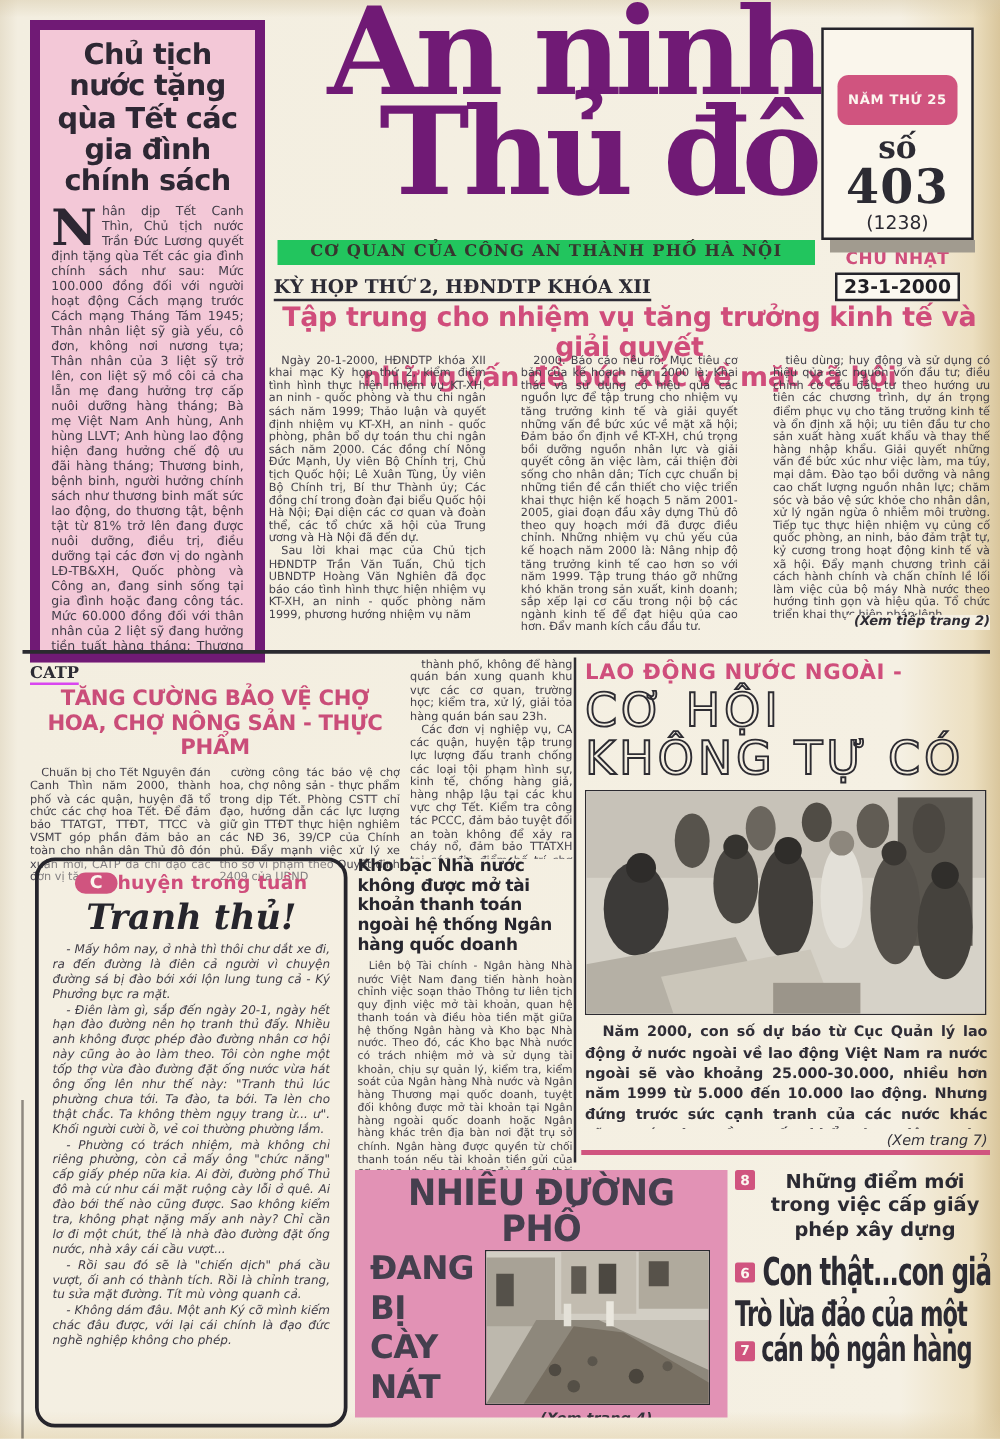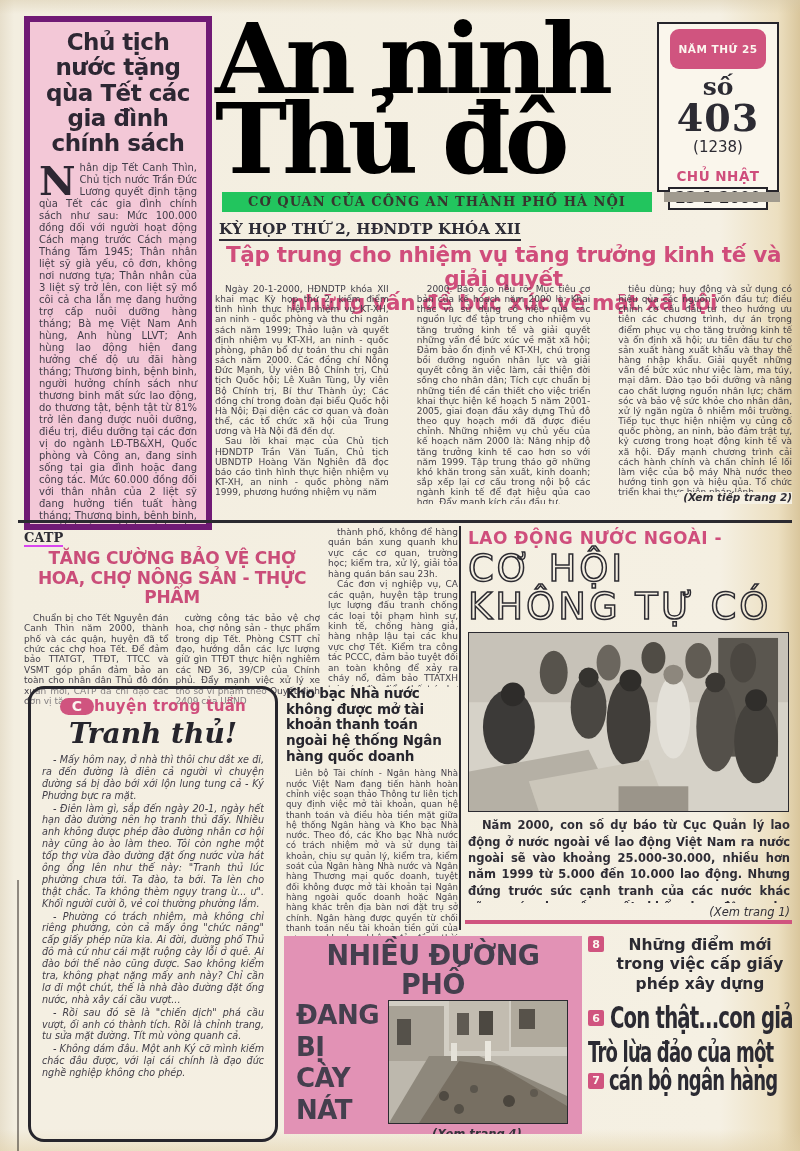--- a/index.html
+++ b/index.html
@@ -10,60 +10,60 @@
       linear-gradient(180deg, rgba(214,200,168,.45) 0, rgba(214,200,168,0) 14px),
       linear-gradient(0deg, rgba(226,209,170,.55) 0, rgba(226,209,170,0) 22px),
       linear-gradient(90deg, #e7dfcc 0, #f3eee0 14px, #f5f0e3 720px, #ecdfc0 778px, #d9c69c 800px);
     color:#2e2c34;
   }
   #page{position:absolute;inset:0;}
 
   
   .left-box{
     position:absolute;left:24px;top:16px;width:188px;height:514px;
-    background:#f3c8d7;border:6px solid #701a75;box-sizing:border-box;
+    background:#f3c8d7;border:8px solid #701a75;box-sizing:border-box;
     padding:8px 9px 6px 9px;overflow:hidden;
   }
   .lb-title{
     margin:0 0 6px 0;text-align:center;font-weight:bold;
     font-size:23px;line-height:1.1;color:#2d2733;letter-spacing:-0.5px;
   }
   .lb-body{
     font-size:10px;line-height:1.2;text-align:justify;color:#413d49;
   }
   .dropcap{
     float:left;font-family:"DejaVu Serif","Liberation Serif",serif;
     font-size:40px;line-height:34px;padding:2px 4px 0 0;color:#2d2733;font-weight:bold;
   }
 
   
   .masthead{
-    position:absolute;left:215px;top:20px;width:440px;height:190px;
-    color:#000000;font-family:"DejaVu Serif","Liberation Serif",serif;
+    position:absolute;left:215px;top:2px;width:440px;height:190px;
+    text-align:right;color:#701a75;font-family:"DejaVu Serif","Liberation Serif",serif;
     font-weight:bold;line-height:.82;letter-spacing:-5px;
   }
   .mh-line1{font-size:97px;}
   .mh-line2{font-size:97px;padding-right:2px;}
   .organ-bar{
     position:absolute;left:222px;top:192px;width:430px;height:20px;
     background:#22c55e;color:#37352e;
     font-family:"DejaVu Serif","Liberation Serif",serif;font-weight:bold;
     font-size:13px;line-height:20px;text-align:center;letter-spacing:1px;
   }
 
   
   .issue-box{
     position:absolute;left:657px;top:22px;width:122px;height:170px;
     background:#faf6ec;border:2.5px solid #25242b;box-sizing:border-box;
     text-align:center;padding-top:5px;
   }
   .issue-shadow{position:absolute;left:664px;top:192px;width:116px;height:10px;background:#a19b8f;}
   .year-pill{
     display:inline-block;background:#d0547f;color:#fcf6ef;font-weight:bold;
-    font-size:10.5px;padding:14px 8px;border-radius:9px;letter-spacing:.5px;
+    font-size:10.5px;padding:14px 8px;border-radius:9px;letter-spacing:.5px;margin-top:31px;
   }
   .issue-so{
     font-family:"DejaVu Serif","Liberation Serif",serif;font-weight:bold;
     font-size:25px;line-height:1;color:#2c2b33;margin-top:5px;
   }
   .issue-number{
     font-family:"DejaVu Serif","Liberation Serif",serif;font-weight:bold;
     font-size:38px;line-height:1;color:#2c2b33;letter-spacing:1px;
   }
   .issue-alt{font-size:15px;color:#2c2b33;margin-top:1px;}
@@ -291,21 +291,21 @@
       <ellipse cx="185" cy="25" rx="12" ry="16" fill="#504c45"></ellipse>
       <ellipse cx="230" cy="28" rx="13" ry="18" fill="#615c54"></ellipse>
       <ellipse cx="275" cy="30" rx="13" ry="20" fill="#4b4741"></ellipse>
       <polygon points="0,140 120,118 150,180 0,180" fill="#b5b0a5"></polygon>
       <polygon points="60,150 180,128 200,180 70,180" fill="#cbc6ba"></polygon>
       <rect x="150" y="155" width="70" height="25" fill="#9b958a"></rect>
     </svg>
     <div class="labor-summary">
       <p>Năm 2000, con số dự báo từ Cục Quản lý lao động ở nước ngoài về lao động Việt Nam ra nước ngoài sẽ vào khoảng 25.000-30.000, nhiều hơn năm 1999 từ 5.000 đến 10.000 lao động. Nhưng đứng trước sức cạnh tranh của các nước khác cũng có nhu cầu xuất khẩu lao động như Philippin, Thái Lan, Indonexia..., vấn đề nâng cao chất lượng đào tạo lao động xuất khẩu đang được đặt ra.</p>
     </div>
-    <div class="labor-continuation">(Xem trang 1)</div>
+    <div class="labor-continuation">(Xem trang 7)</div>
   </section>
   <div class="labor-rule"></div>
 
   <section class="chuyen-box">
     <div class="chuyen-header">
       <span class="chuyen-badge">C</span>
       <span class="chuyen-header-rest">huyện trong tuần</span>
     </div>
     <h3 class="chuyen-title">Tranh thủ!</h3>
     <div class="chuyen-body">

